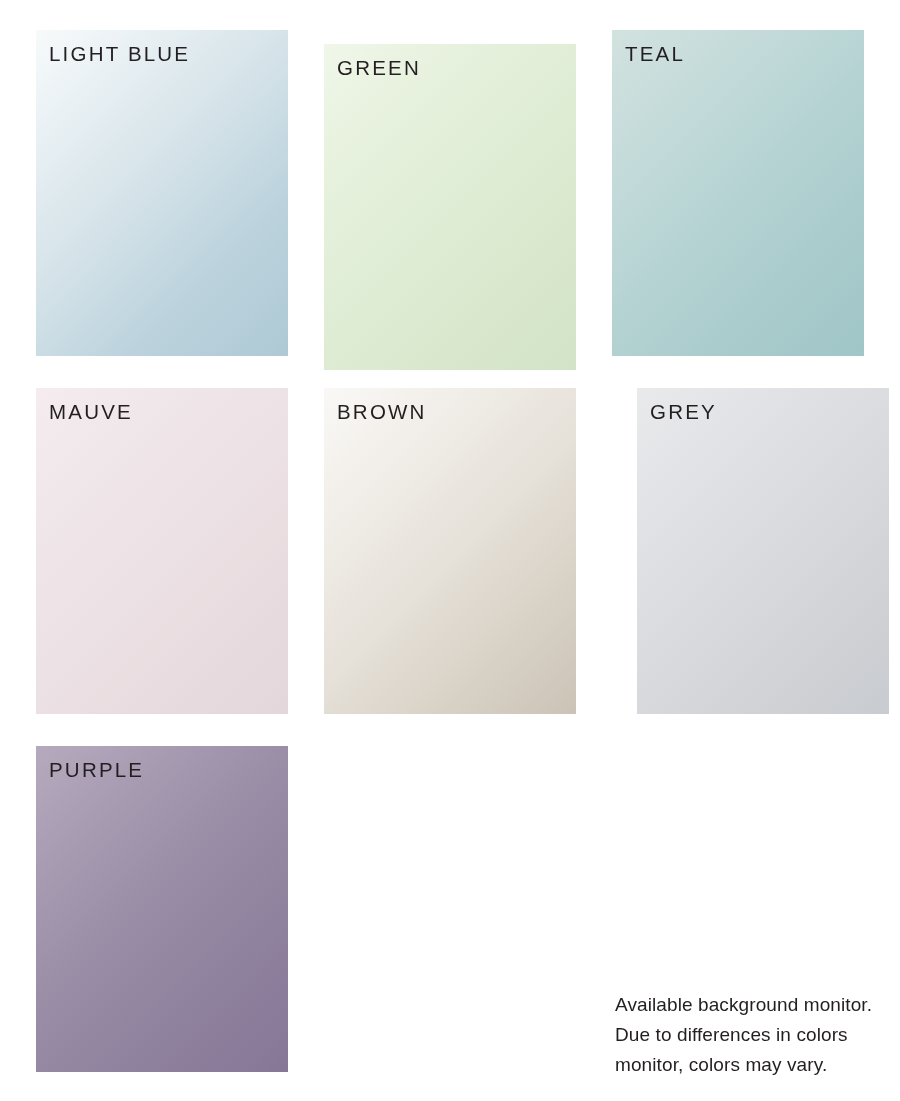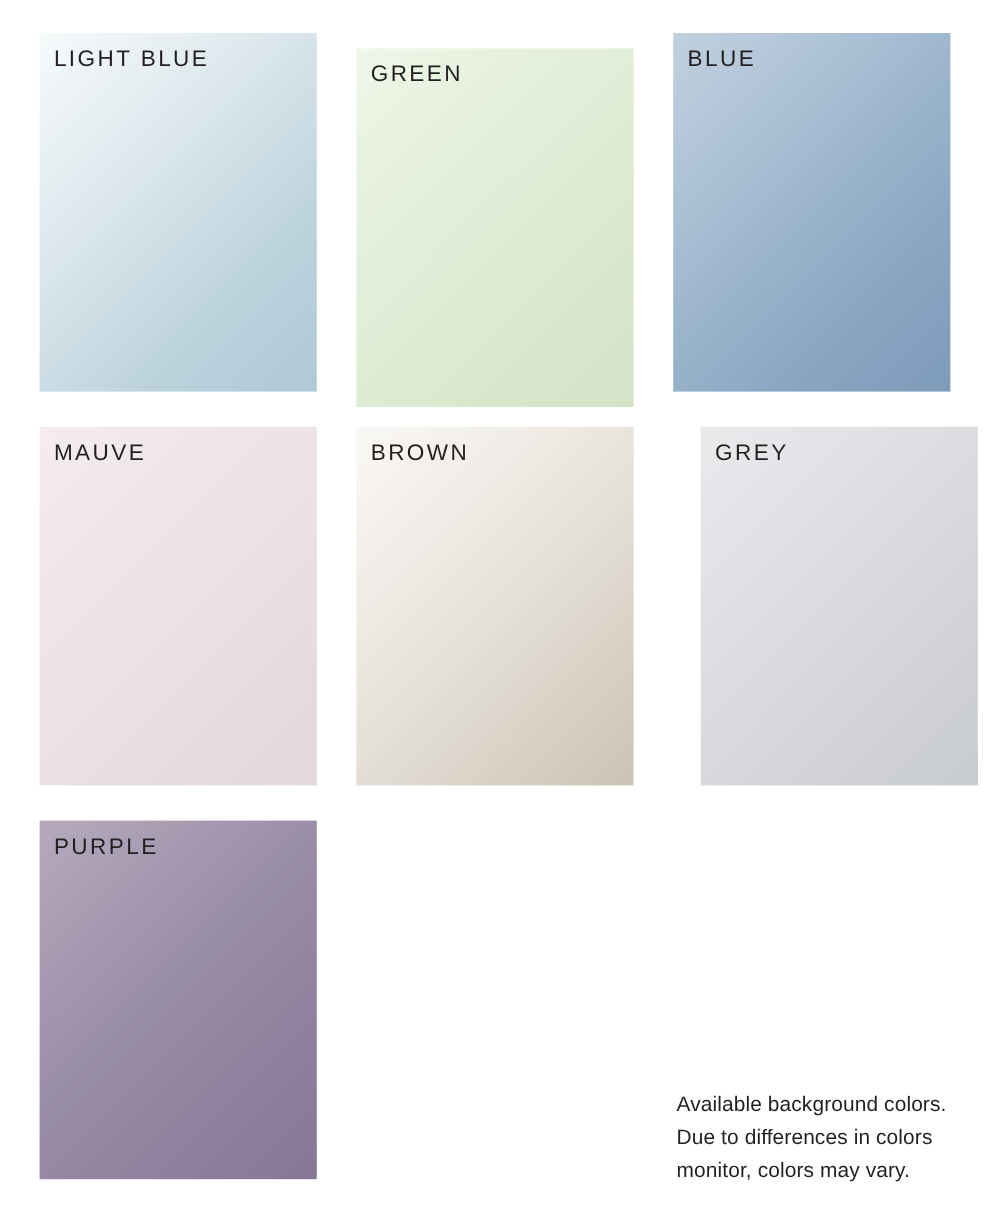--- a/index.html
+++ b/index.html
@@ -94,24 +94,24 @@
   <div class="swatch-grid">
 
     <div class="swatch sw-light-blue">
       <span class="swatch-label">LIGHT BLUE</span>
     </div>
 
     <div class="swatch sw-green">
       <span class="swatch-label">GREEN</span>
     </div>
 
+    <div class="swatch sw-teal">
+      <span class="swatch-label">TEAL</span>
+    </div>
 
-    <div class="swatch sw-blue">
-      <span class="swatch-label">BLUE</span>
-    </div>
 
     <div class="swatch sw-mauve">
       <span class="swatch-label">MAUVE</span>
     </div>
 
     <div class="swatch sw-brown">
       <span class="swatch-label">BROWN</span>
     </div>
 
     <div class="swatch sw-grey">
@@ -120,18 +120,18 @@
 
     <div class="swatch sw-purple">
       <span class="swatch-label">PURPLE</span>
     </div>
 
     <div class="swatch empty"></div>
 
   </div>
 
   <div class="sheet-caption">
-    <span class="cap-line">Available background colors.</span>
+    <span class="cap-line">Available background monitor.</span>
     <span class="cap-line">Due to differences in colors</span>
     <span class="cap-line">monitor, colors may vary.</span>
   </div>
 
 </div>
 
 </body></html>

